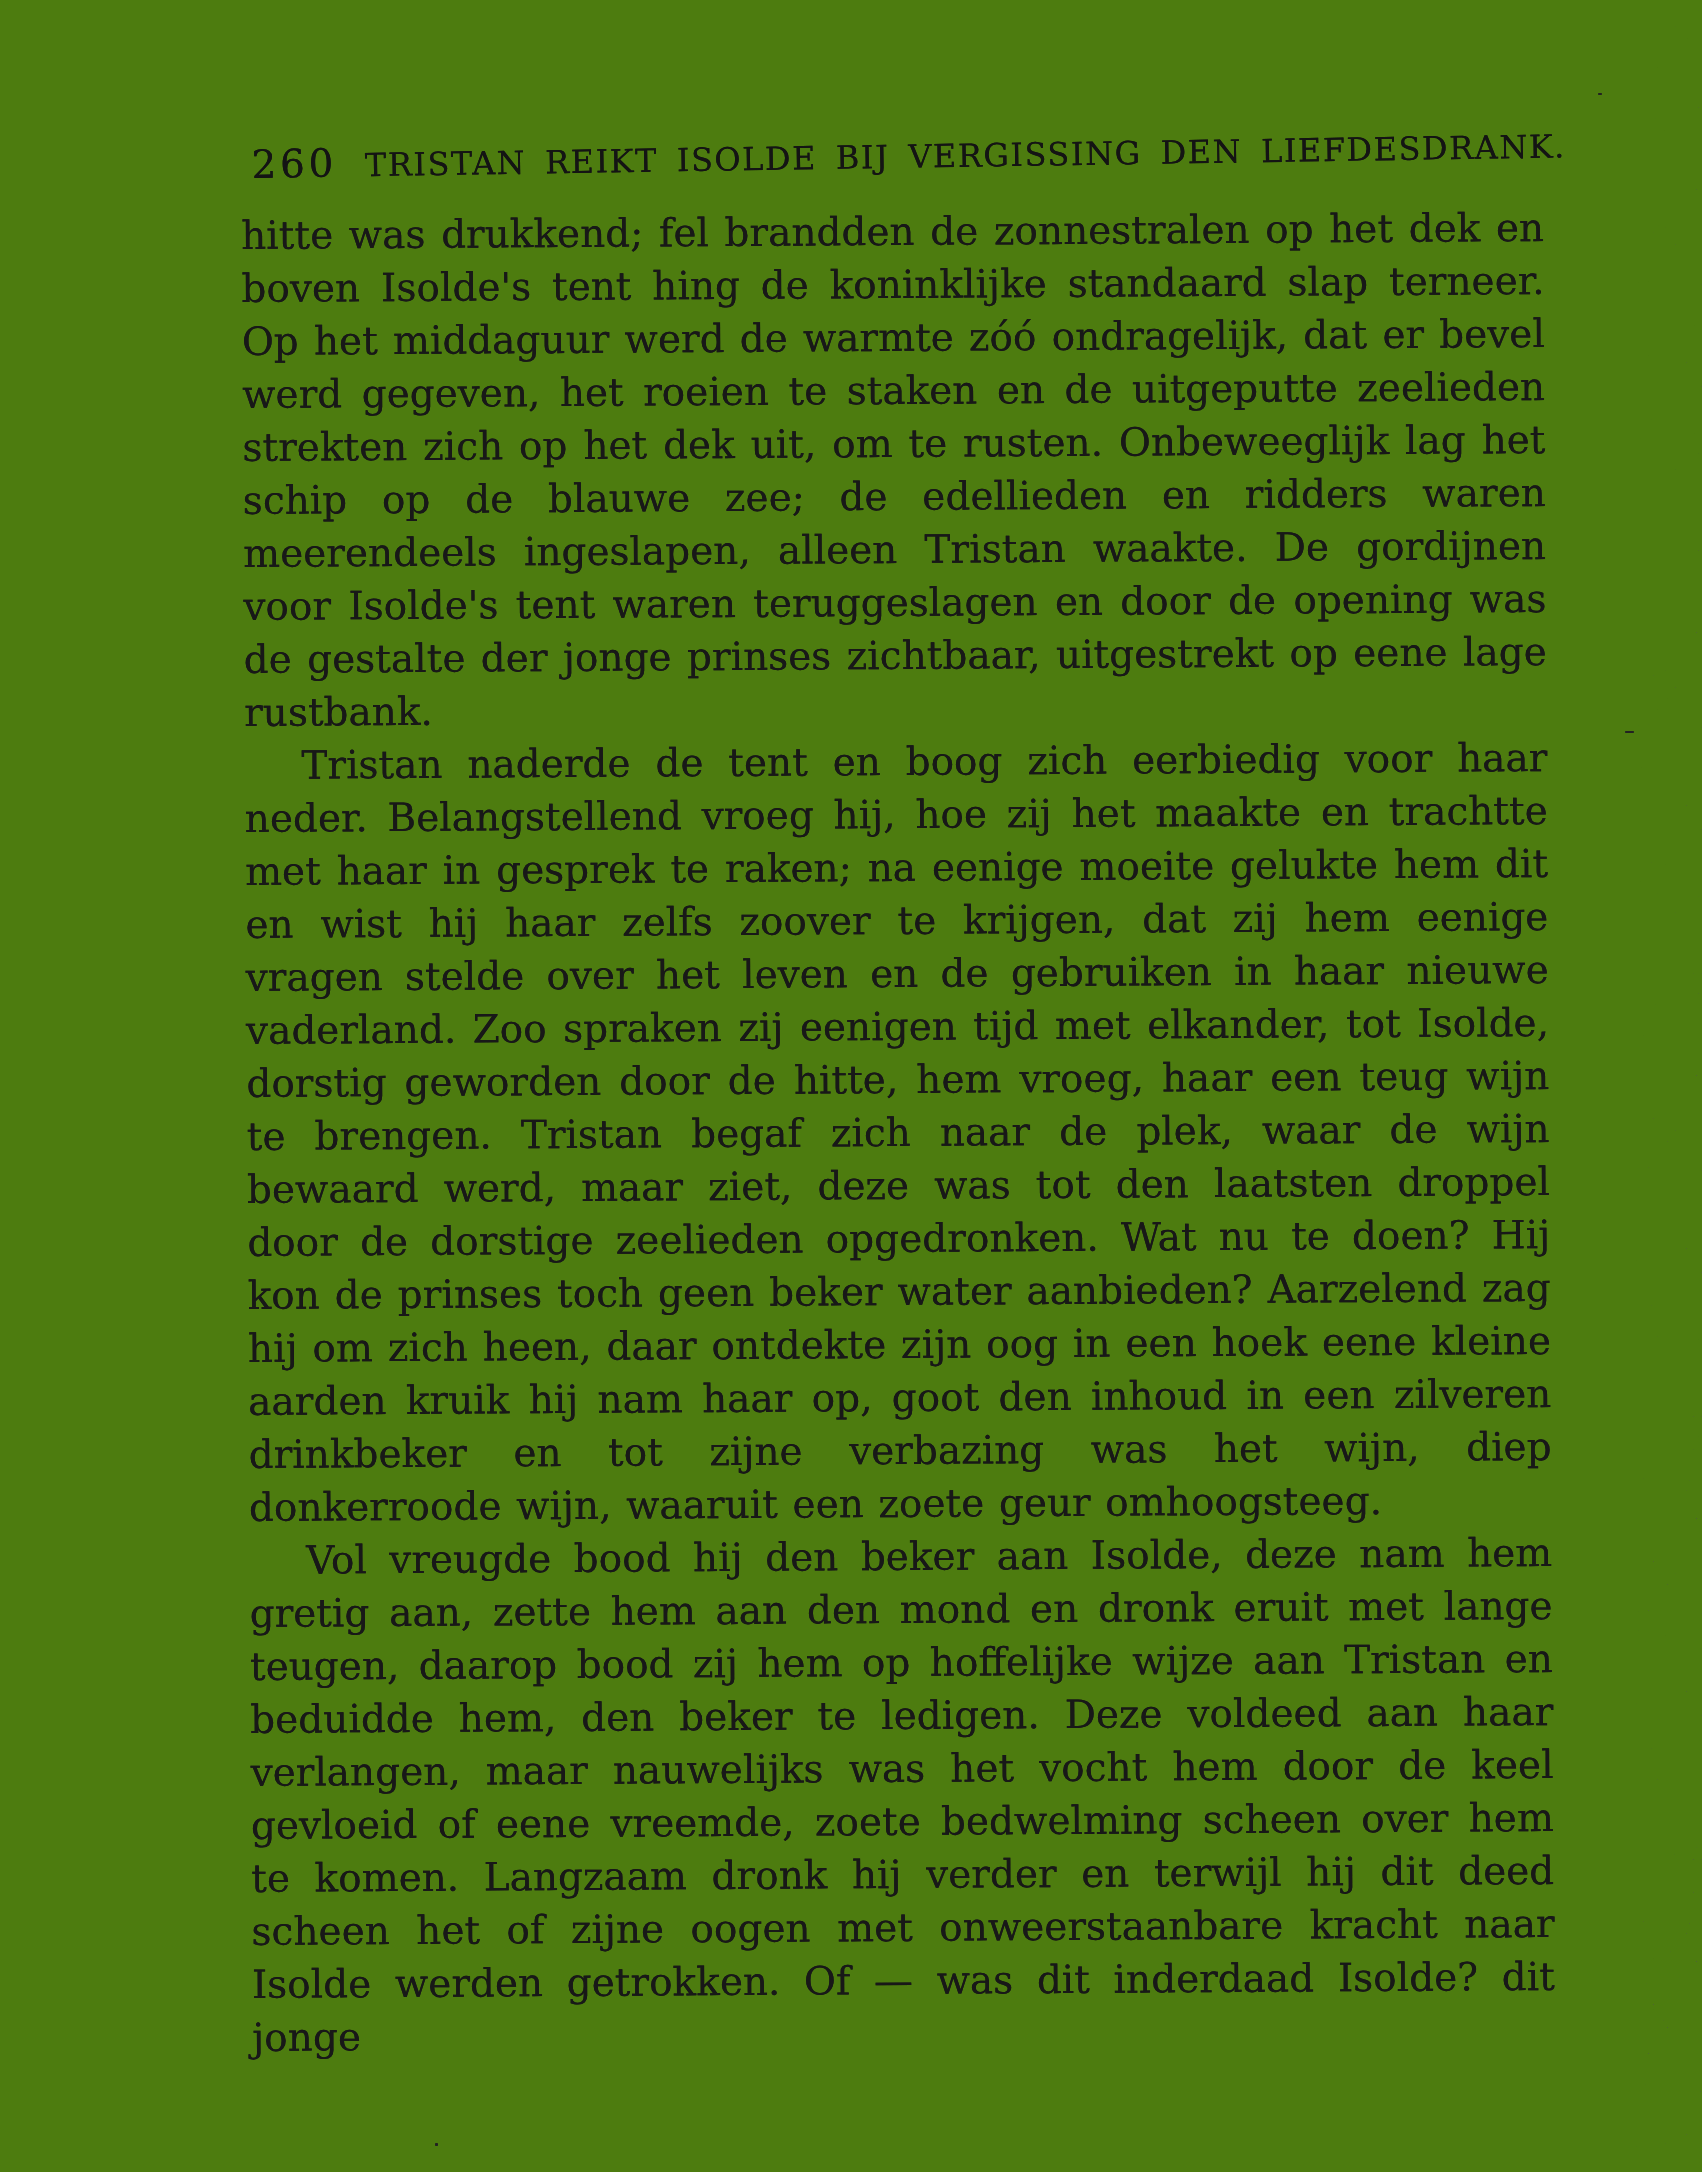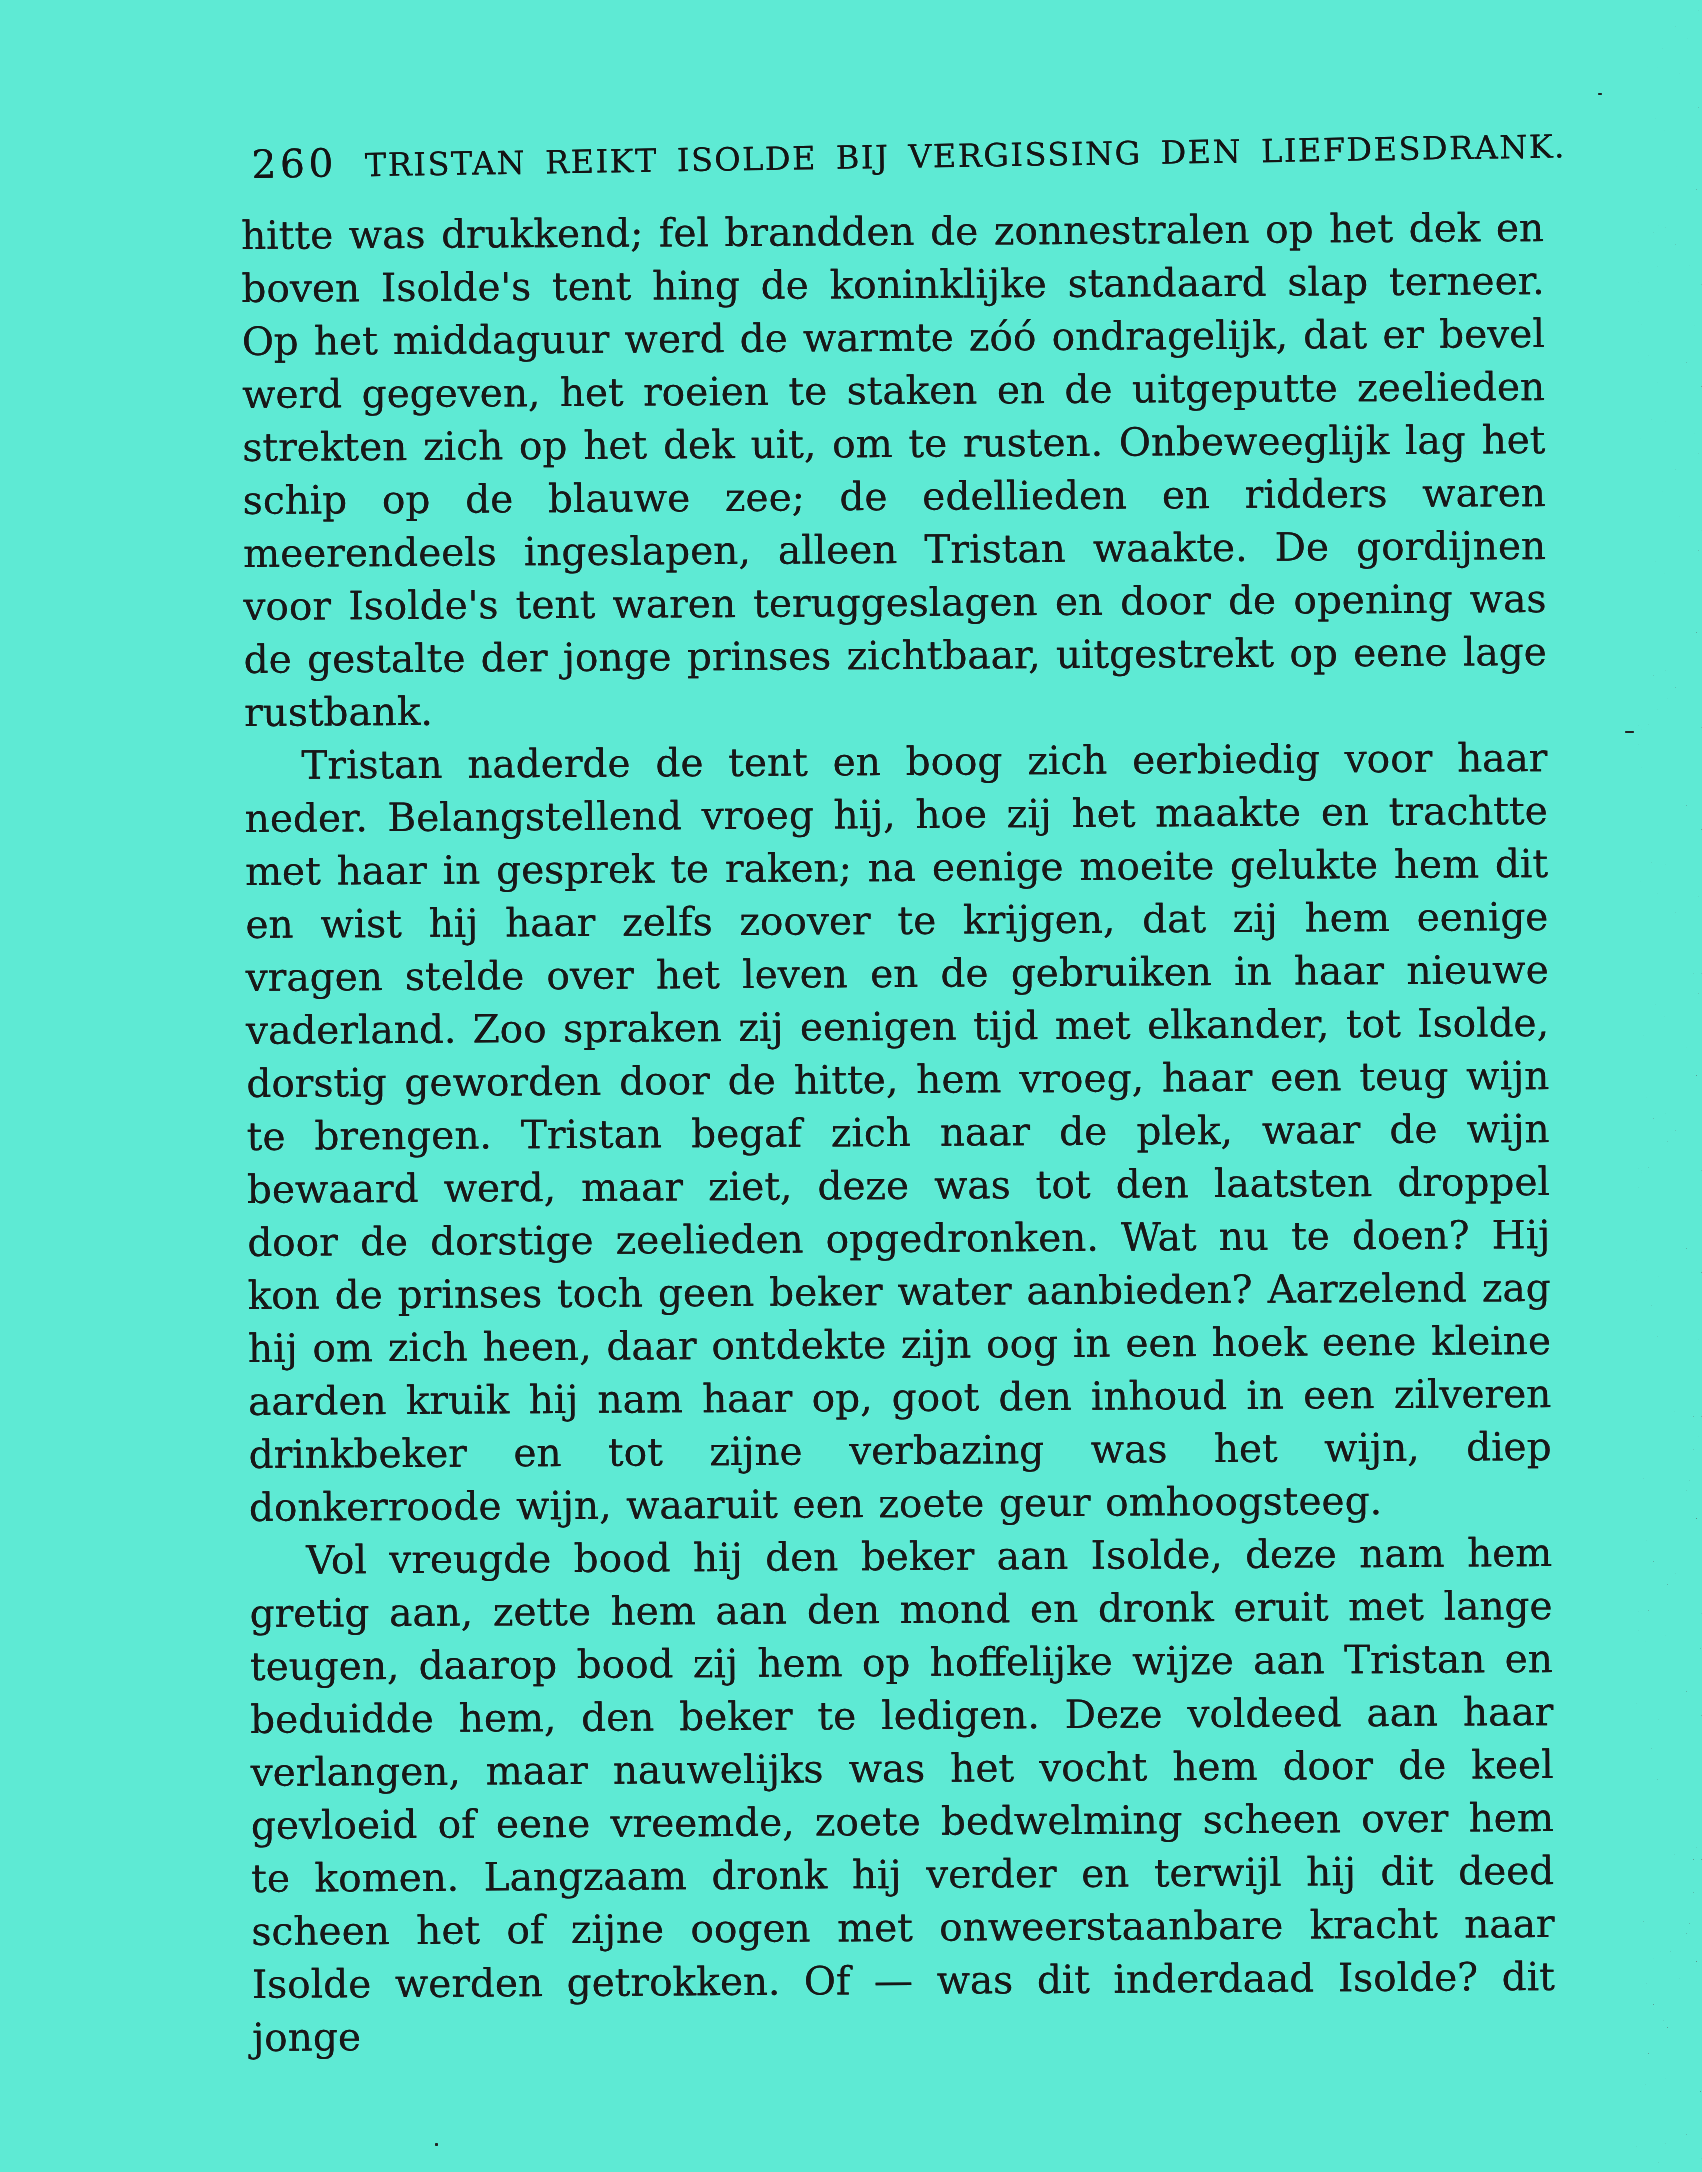--- a/index.html
+++ b/index.html
@@ -4,21 +4,21 @@
 <style>
   html, body {
     margin: 0;
     padding: 0;
     background: #e8e8e8;
   }
   .page {
     position: relative;
     width: 1703px;
     height: 2172px;
-    background: #5eead4;
+    background: #4d7c0f;
     overflow: hidden;
     font-family: "DejaVu Serif", "Liberation Serif", serif;
     color: #181818;
   }
 
   
   .running-head {
     position: absolute;
     left: 252px;
     top: 142px;

